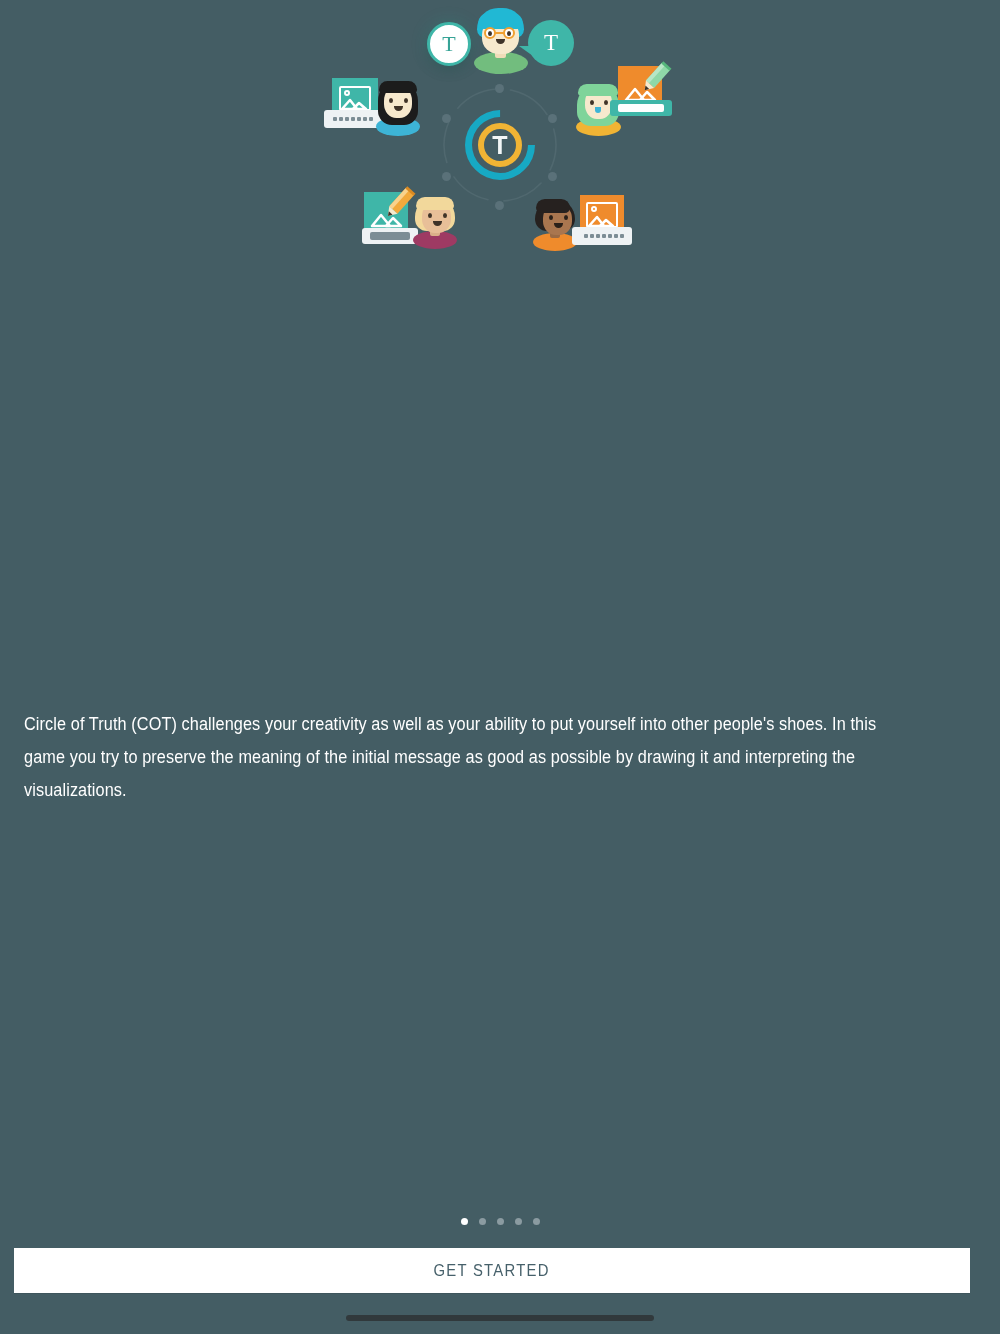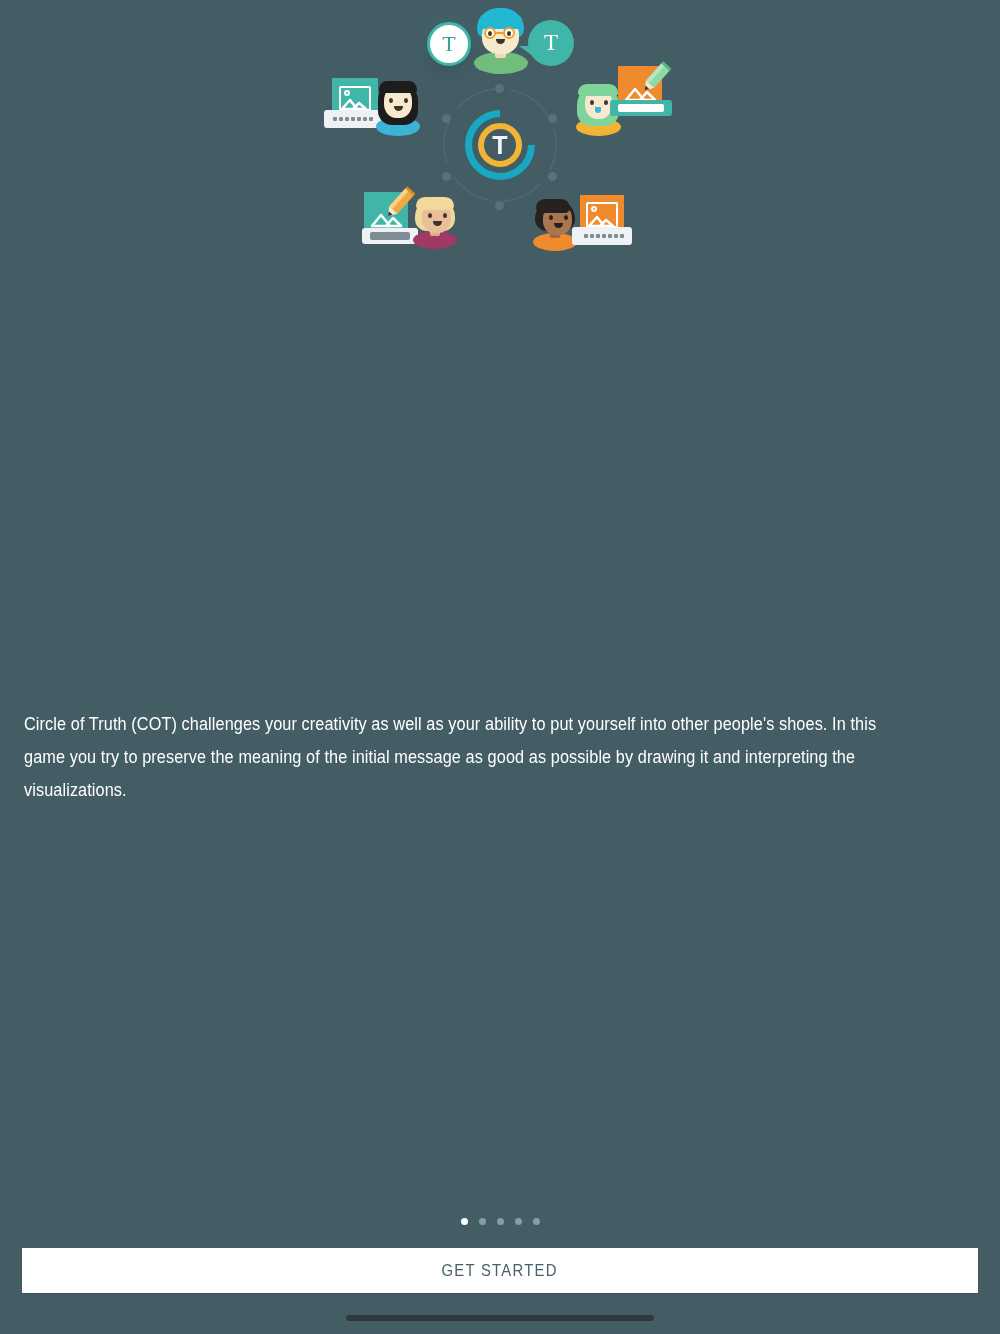--- a/index.html
+++ b/index.html
@@ -241,21 +241,21 @@
   .pager-dot {
     width: 7px;
     height: 7px;
     border-radius: 50%;
     background: #8b9ba1;
   }
   .pager-dot.active { background: #ffffff; }
 
   .cta {
     position: absolute;
-    left: 22px;
+    left: 14px;
     bottom: 41px;
     width: 956px;
     height: 45px;
     background: #ffffff;
     border: none;
     display: flex;
     align-items: center;
     justify-content: center;
     cursor: pointer;
     box-shadow: 0 1px 0 rgba(0,0,0,0.08);

